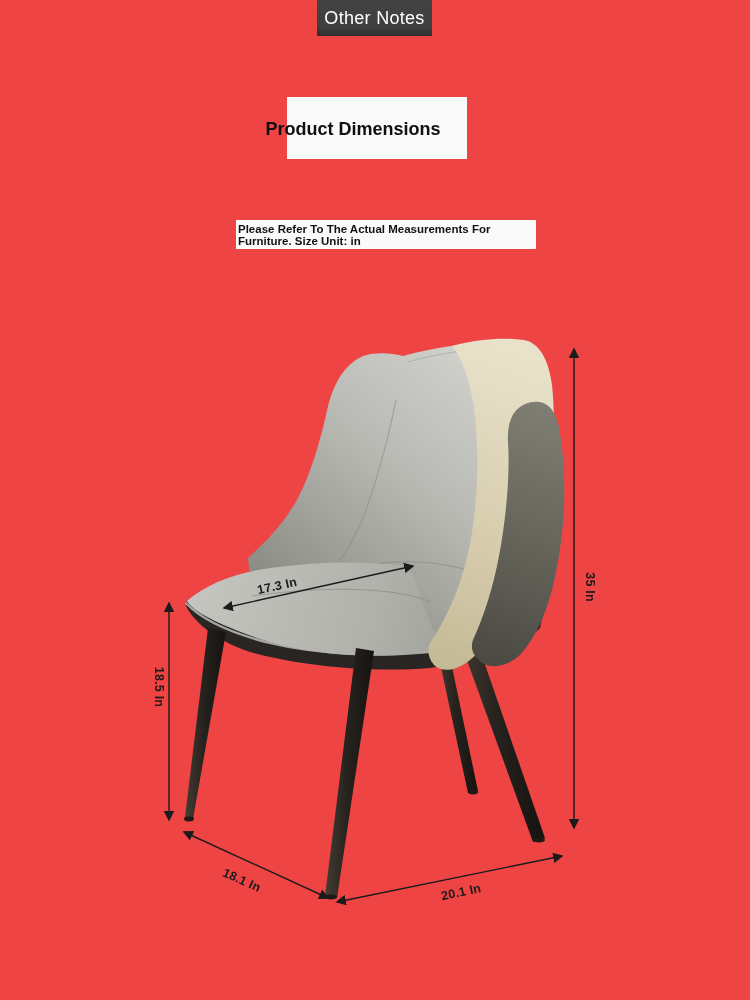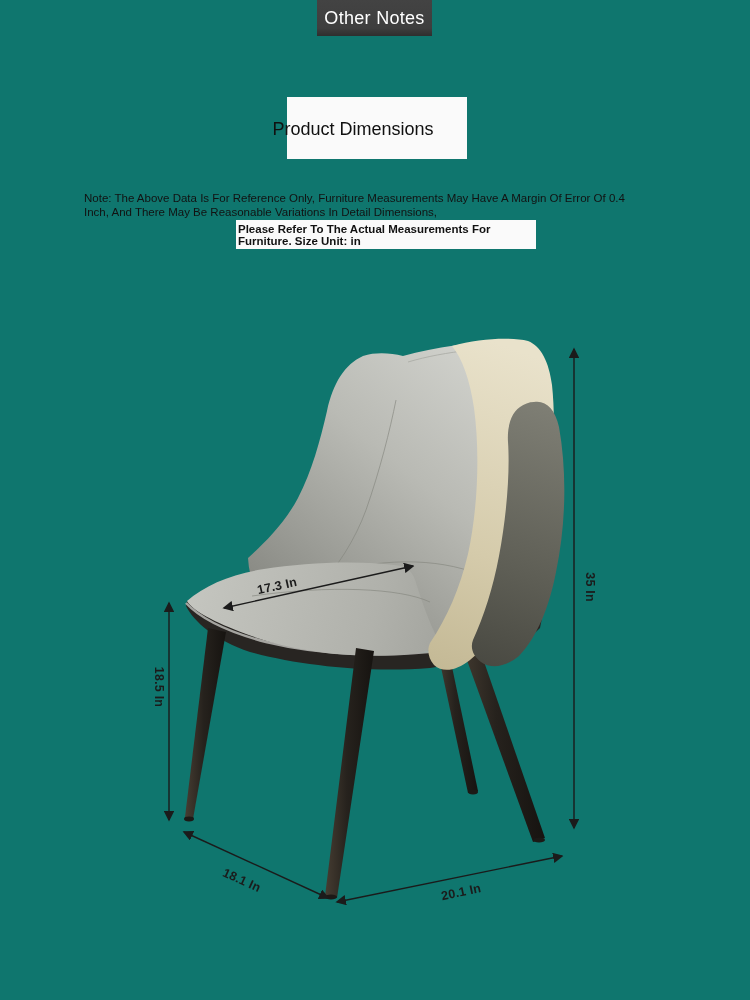--- a/index.html
+++ b/index.html
@@ -1,30 +1,30 @@
 <!DOCTYPE html>
 <html><head>
 <meta charset="utf-8">
 <style>
   html,body{margin:0;padding:0;background:#fff;}
   .page{
-    position:relative;width:750px;height:1000px;background:#0f766e;
+    position:relative;width:750px;height:1000px;background:#ef4444;
     font-family:"Liberation Sans",sans-serif;overflow:hidden;
   }
   .header-tab{
     position:absolute;left:317px;top:0;width:115px;height:36px;
     background:linear-gradient(180deg,#434343 0%,#3e3e3e 78%,#2e2e2e 100%);
     color:#fff;display:flex;align-items:center;justify-content:center;
     font-size:18px;letter-spacing:.3px;
   }
   .title-backdrop{position:absolute;left:287px;top:97px;width:180px;height:62px;background:#fafafa;}
   .note-backdrop{position:absolute;left:236px;top:220px;width:300px;height:29px;background:#fafafa;}
   .section-title{
     position:absolute;left:0;top:119px;width:706px;text-align:center;
-    font-size:18px;font-weight:normal;color:#101010;
+    font-size:18px;font-weight:bold;color:#101010;
   }
   .note-block{
     position:absolute;left:84px;top:191px;width:600px;
     font-size:11.5px;line-height:14px;color:#121212;
   }
   .subnote-block{
     position:absolute;left:238px;top:223px;width:320px;
     font-size:11.5px;line-height:12px;color:#121212;font-weight:bold;
   }
   .diagram-svg{position:absolute;left:0;top:0;width:750px;height:1000px;}
@@ -42,24 +42,20 @@
 
   <div class="header-tab">
     <span>Other Notes</span>
   </div>
 
   <div class="title-backdrop"></div>
   <div class="note-backdrop"></div>
 
   <div class="section-title">Product Dimensions</div>
 
-  <div class="note-block">
-    <div>Note: The Above Data Is For Reference Only, Furniture Measurements May Have A Margin Of Error Of 0.4</div>
-    <div>Inch, And There May Be Reasonable Variations In Detail Dimensions,</div>
-  </div>
 
   <div class="subnote-block">
     <div>Please Refer To The Actual Measurements For</div>
     <div>Furniture. Size Unit: in</div>
   </div>
 
   <svg class="diagram-svg" viewBox="0 0 750 1000">
     <defs>
       <linearGradient id="backGrad" gradientUnits="userSpaceOnUse" x1="520" y1="340" x2="280" y2="640">
         <stop offset="0" stop-color="#d7d8d3"></stop>

